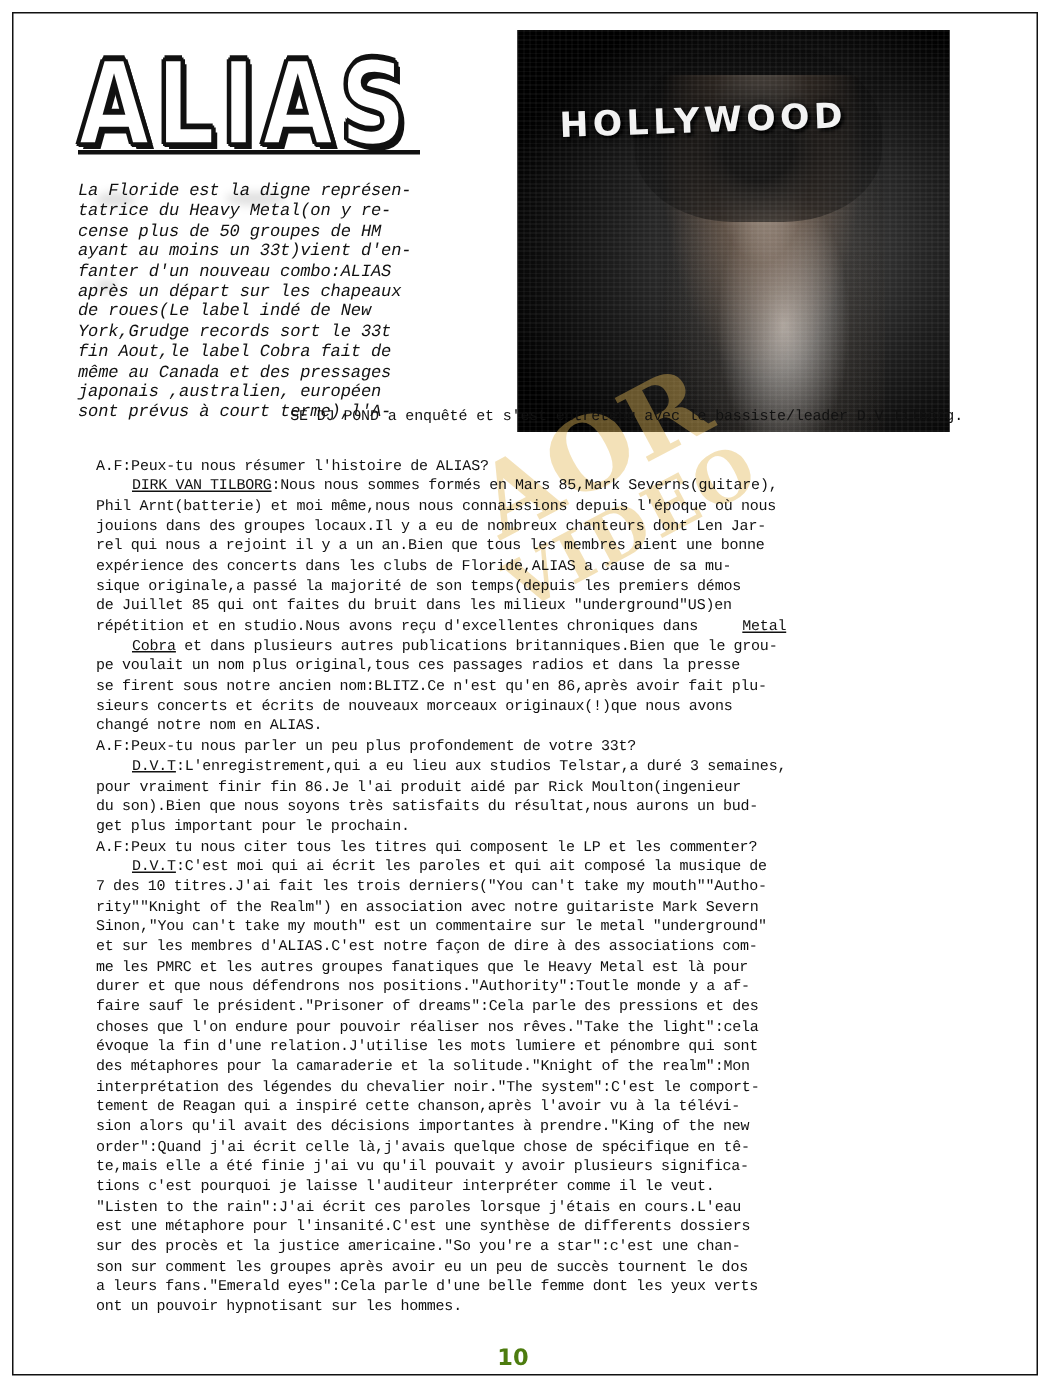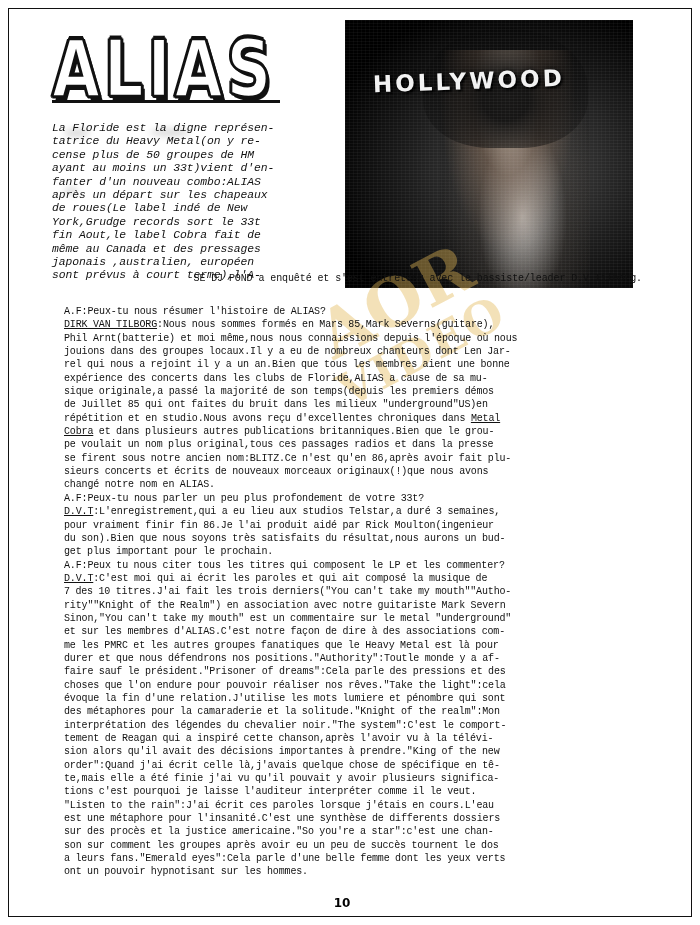--- a/index.html
+++ b/index.html
@@ -159,32 +159,32 @@
     left: 64px;
     top: 305px;
     width: 592px;
     font-size: 10px;
     line-height: 13.35px;
     color: #111;
     letter-spacing: -0.15px;
     white-space: pre-wrap;
     word-spacing: -0.3px;
   }
-  .body u { text-decoration: underline; }
+  .body u { text-decoration: underline; margin-left: 24px; }
   
   .page-number {
     position: absolute;
     left: 0;
     right: 16px;
     top: 896px;
     text-align: center;
     font-family: "DejaVu Sans", sans-serif;
     font-weight: bold;
-    font-size: 12px;
-    color: #000000;
+    font-size: 15px;
+    color: #4d7c0f;
   }
   
   .blotch {
     position: absolute;
     background: rgba(0,0,0,0.12);
     border-radius: 50%;
     filter: blur(3px);
     pointer-events: none;
   }
 </style>

